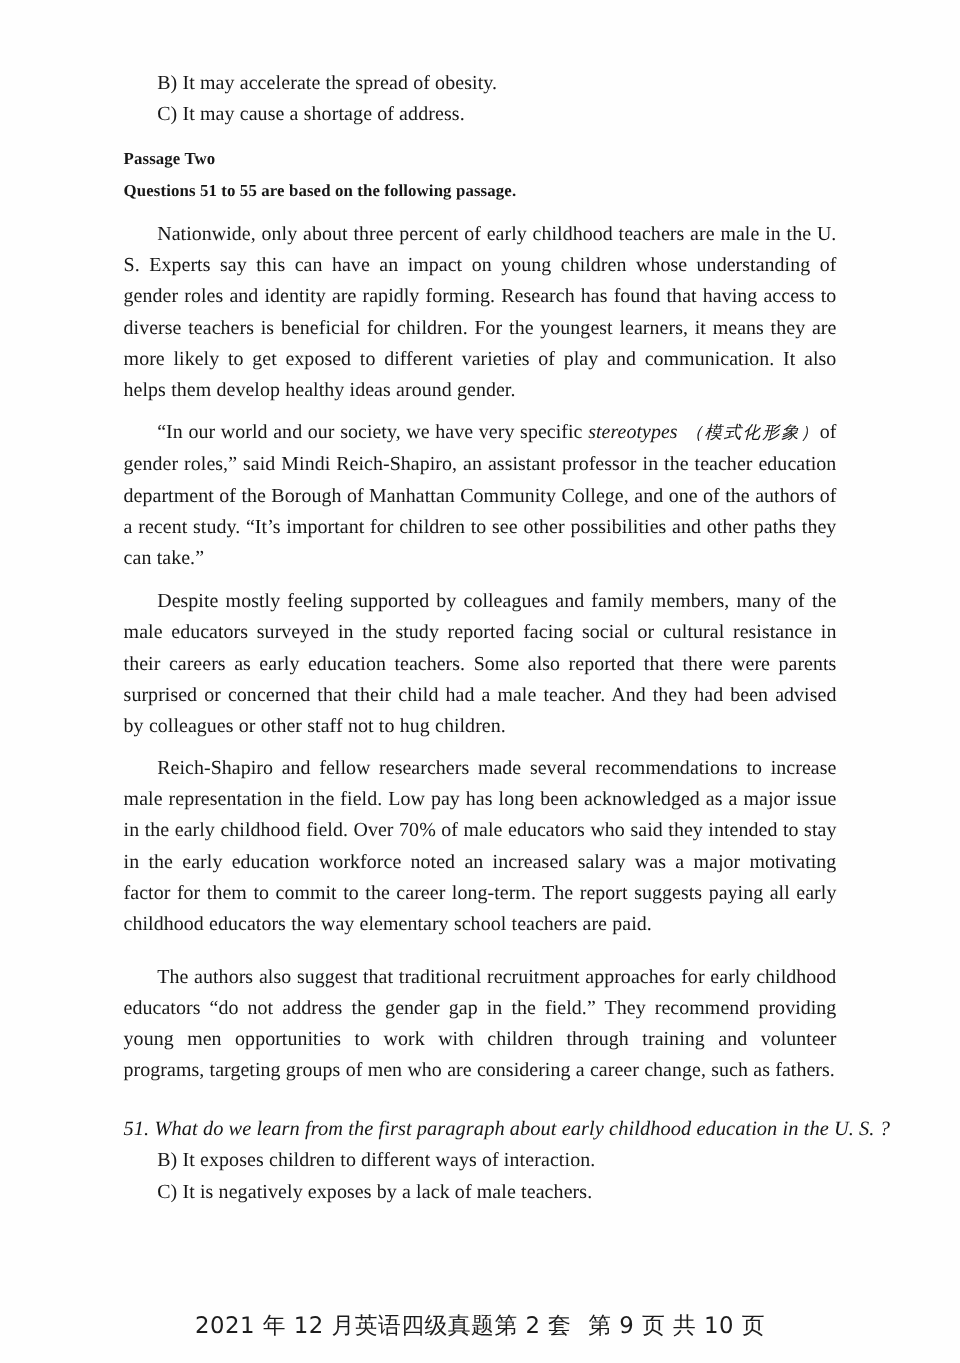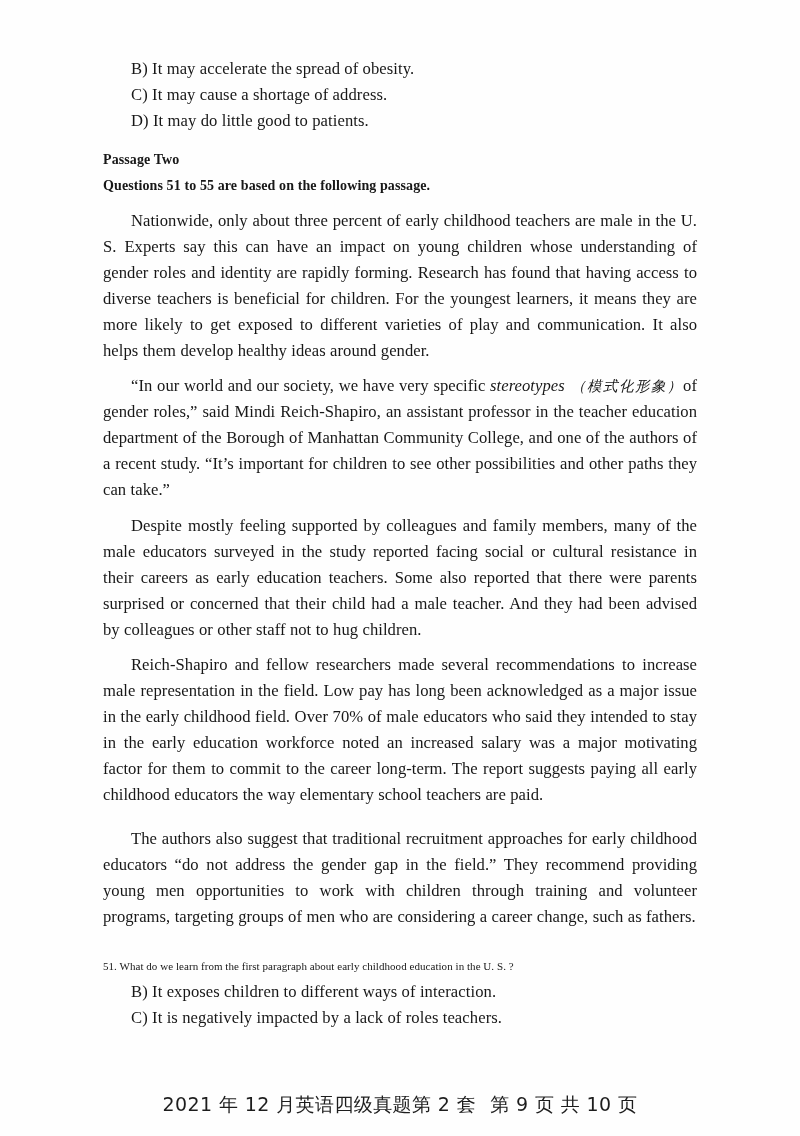--- a/index.html
+++ b/index.html
@@ -58,24 +58,25 @@
     letter-spacing: 0.05px;
     word-spacing: 0.2px;
     margin: 0;
   }
 
   .gap-sm { height: 9px; }
   .gap-md { height: 13px; }
   .gap-xl { height: 23px; }
 
   .q-line {
-    font-size: 11px;
+    font-size: 17px;
     line-height: 26px;
     white-space: nowrap;
     letter-spacing: 0.05px;
+    font-style: italic;
   }
 
   .ital { font-style: italic; }
 
   .cjk {
     font-family: "DejaVu Sans", "Liberation Sans", sans-serif;
     font-style: italic;
     font-size: 14.5px;
     letter-spacing: 1.2px;
   }
@@ -98,21 +99,20 @@
 </style>
 </head>
 <body>
 
 <div class="page">
 
   <div class="content">
 
     <div class="opt">B) It may accelerate the spread of obesity.</div>
     <div class="opt">C) It may cause a shortage of address.</div>
-    <div class="opt">D) It may do little good to patients.</div>
 
     <div class="gap-md"></div>
 
     <div class="section-head">Passage Two</div>
     <div class="section-head">Questions 51 to 55 are based on the following passage.</div>
 
     <div class="gap-sm"></div>
 
     <p class="para">Nationwide, only about three percent of early childhood teachers are male in the U. S. Experts say this can have an impact on young children whose understanding of gender roles and identity are rapidly forming. Research has found that having access to diverse teachers is beneficial for children. For the youngest learners, it means they are more likely to get exposed to different varieties of play and communication. It also helps them develop healthy ideas around gender.</p>
 
@@ -132,21 +132,21 @@
 
 
     <div class="gap-sm"></div>
 
     <p class="para">The authors also suggest that traditional recruitment approaches for early childhood educators “do not address the gender gap in the field.” They recommend providing young men opportunities to work with children through training and volunteer programs, targeting groups of men who are considering a career change, such as fathers.</p>
 
     <div class="gap-xl"></div>
 
     <div class="q-line">51. What do we learn from the first paragraph about early childhood education in the U. S. ?</div>
     <div class="opt">B) It exposes children to different ways of interaction.</div>
-    <div class="opt">C) It is negatively impacted by a lack of roles teachers.</div>
+    <div class="opt">C) It is negatively exposes by a lack of male teachers.</div>
 
   </div>
 
   <div class="footer">
     <span class="cjk-foot">2021 年 12 月英语四级真题第 2 套</span><span class="sep"></span><span class="cjk-foot">第 9 页 共 10 页</span>
   </div>
 
 </div>
 
 </body></html>

